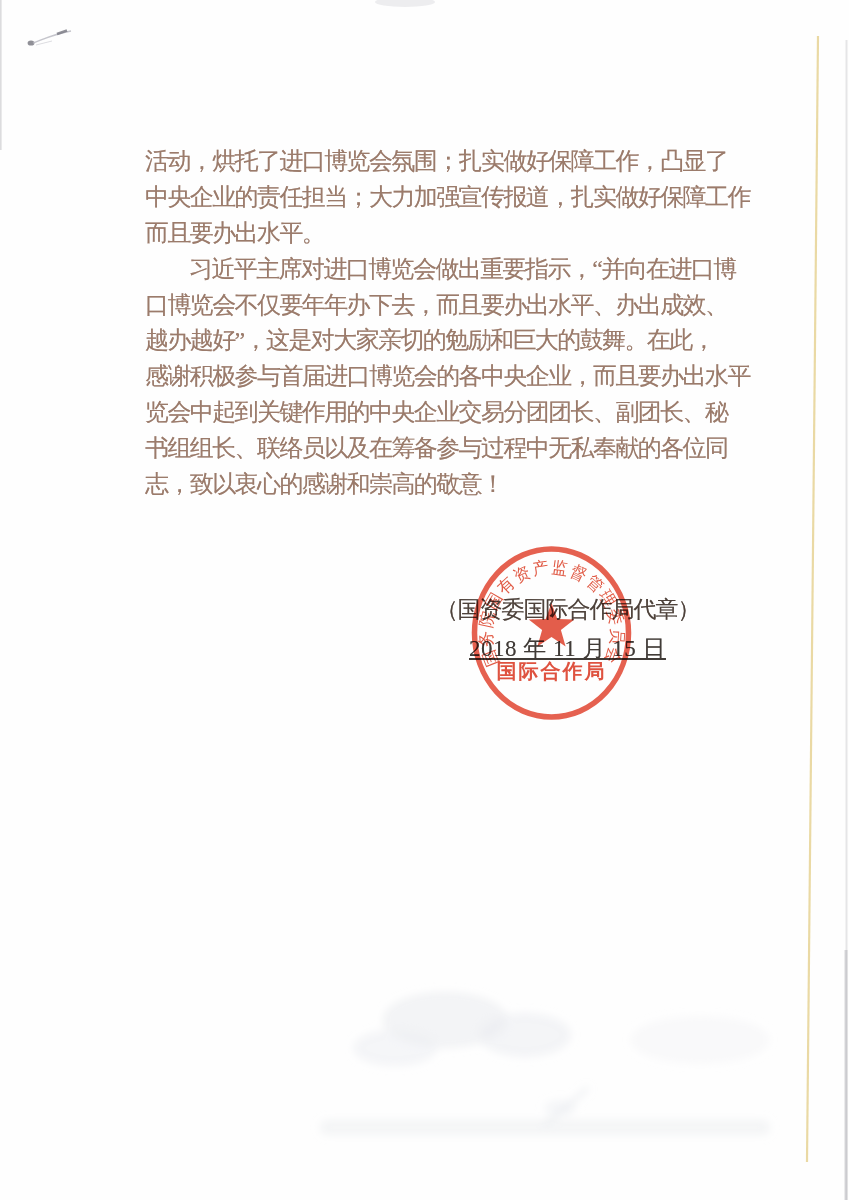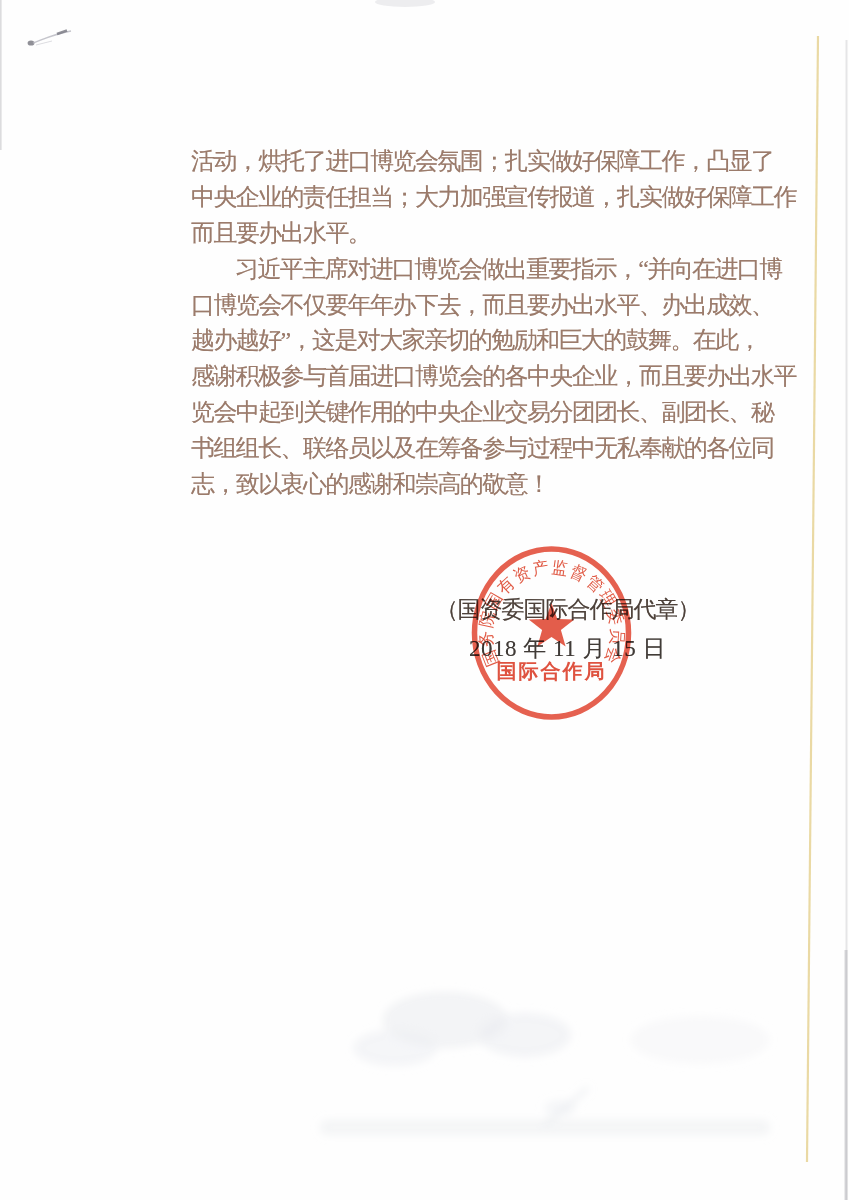--- a/index.html
+++ b/index.html
@@ -17,37 +17,36 @@
     left:145px; top:144px;
     width:585px;
     font-size:24px;
     color:#9b7b6b;
     letter-spacing:-1.6px;
     text-shadow:0 0 .6px rgba(155,123,107,.55);
   }
   .letter-body .line {
     height:35.9px; line-height:35.9px;
     white-space:nowrap;
-    margin-left:46px;
   }
   .letter-body .line.indent { padding-left:44px; }
 
   
   .signature {
     position:absolute;
     left:400px; top:590px;
     width:335px;
     text-align:center;
     font-size:23px;
     color:#4e423b;
     letter-spacing:-1px;
     text-shadow:0 0 .5px rgba(60,50,45,.45);
   }
   .signature .sig-line { height:39px; line-height:39px; white-space:nowrap; }
-  .signature .sig-date { color:#403b37; letter-spacing:.5px; }
+  .signature .sig-date { color:#403b37; letter-spacing:.5px;text-decoration:underline; }
 
   
   .seal {
     position:absolute;
     left:425px; top:505px;
     width:260px; height:260px;
     mix-blend-mode:multiply;
     opacity:.92;
     filter:blur(.3px);
     pointer-events:none;

